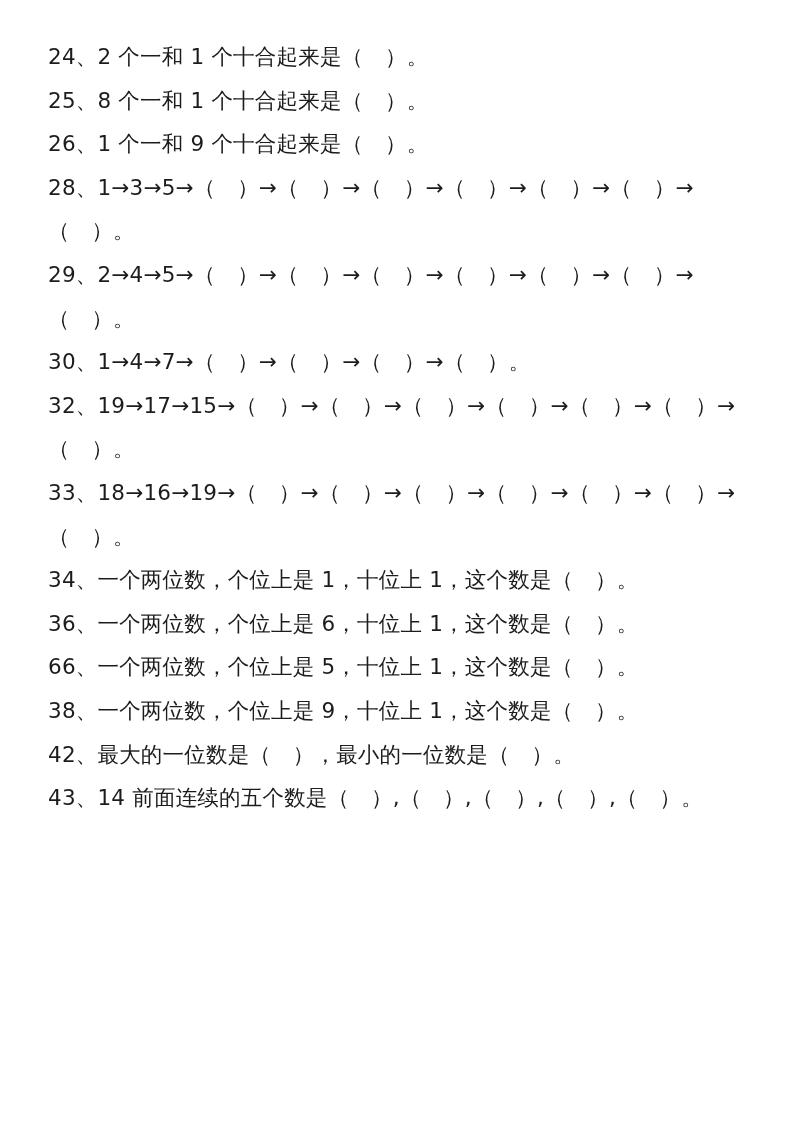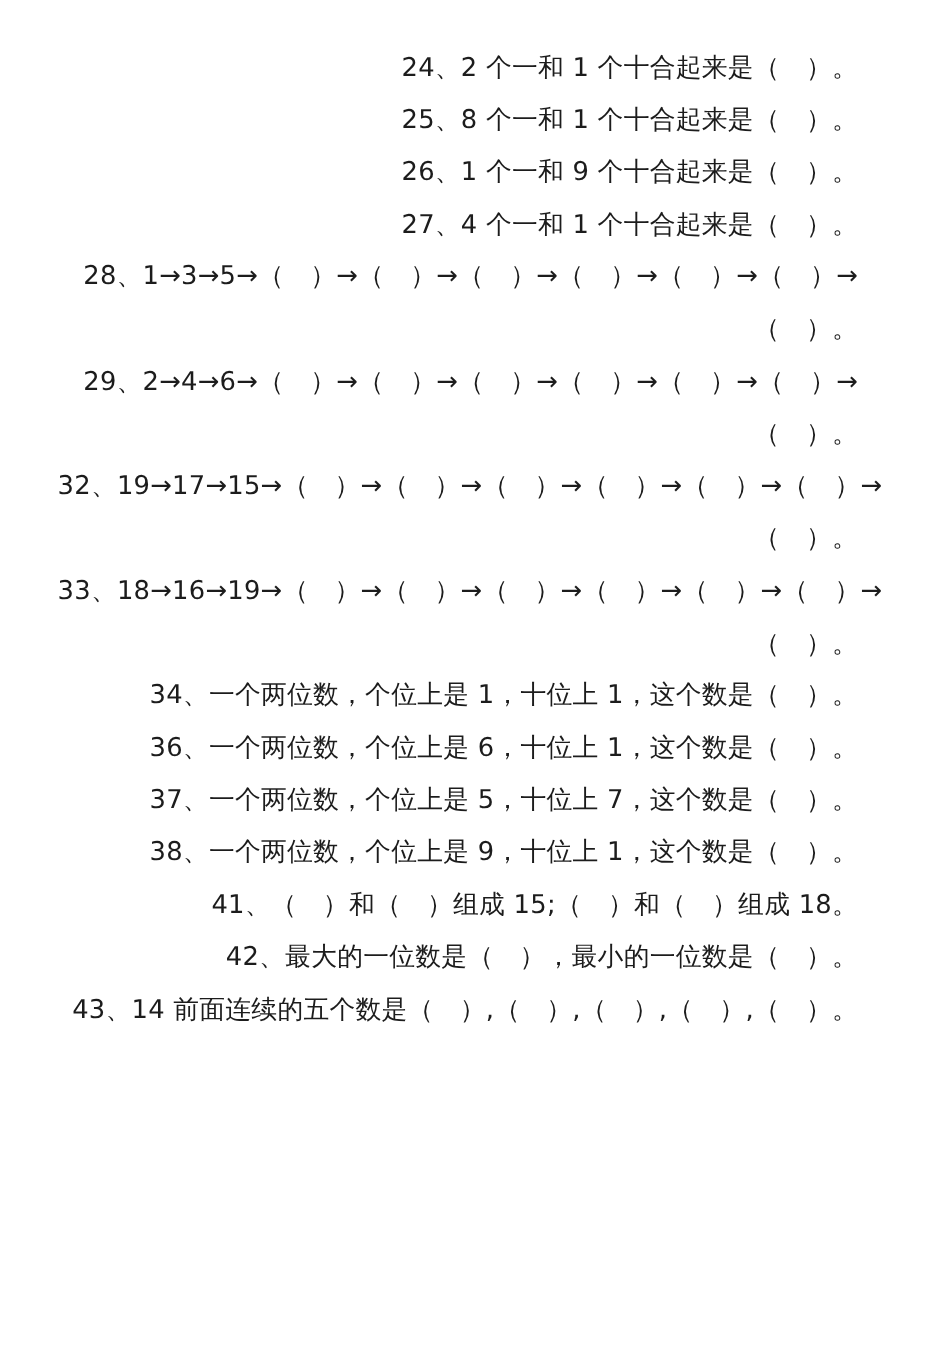--- a/index.html
+++ b/index.html
@@ -7,21 +7,20 @@
     padding: 0;
     background: #ffffff;
   }
   .page {
     position: relative;
     width: 735px;
     height: 1122px;
     background: #ffffff;
     overflow: hidden;
     box-sizing: border-box;
-    text-align: right;
   }
   .content {
     box-sizing: border-box;
     padding: 35px 20px 0 48px;
   }
   .line {
     font-family: "DejaVu Sans", sans-serif;
     font-size: 21.5px;
     line-height: 43.6px;
     color: #1c1c1c;
@@ -30,30 +29,29 @@
   }
 </style>
 </head>
 <body>
 
 <div class="page">
   <div class="content">
     <div class="line">24、2 个一和 1 个十合起来是（　）。</div>
     <div class="line">25、8 个一和 1 个十合起来是（　）。</div>
     <div class="line">26、1 个一和 9 个十合起来是（　）。</div>
-    <div class="line">27、4 个一和 1 个十合起来是（　）。</div>
     <div class="line">28、1→3→5→（　）→（　）→（　）→（　）→（　）→（　）→</div>
     <div class="line">（　）。</div>
-    <div class="line">29、2→4→6→（　）→（　）→（　）→（　）→（　）→（　）→</div>
+    <div class="line">29、2→4→5→（　）→（　）→（　）→（　）→（　）→（　）→</div>
     <div class="line">（　）。</div>
+    <div class="line">30、1→4→7→（　）→（　）→（　）→（　）。</div>
     <div class="line">32、19→17→15→（　）→（　）→（　）→（　）→（　）→（　）→</div>
     <div class="line">（　）。</div>
     <div class="line">33、18→16→19→（　）→（　）→（　）→（　）→（　）→（　）→</div>
     <div class="line">（　）。</div>
     <div class="line">34、一个两位数，个位上是 1，十位上 1，这个数是（　）。</div>
     <div class="line">36、一个两位数，个位上是 6，十位上 1，这个数是（　）。</div>
-    <div class="line">37、一个两位数，个位上是 5，十位上 7，这个数是（　）。</div>
+    <div class="line">66、一个两位数，个位上是 5，十位上 1，这个数是（　）。</div>
     <div class="line">38、一个两位数，个位上是 9，十位上 1，这个数是（　）。</div>
-    <div class="line">41、（　）和（　）组成 15;（　）和（　）组成 18。</div>
     <div class="line">42、最大的一位数是（　），最小的一位数是（　）。</div>
     <div class="line">43、14 前面连续的五个数是（　）,（　）,（　）,（　）,（　）。</div>
   </div>
 </div>
 
 </body></html>

